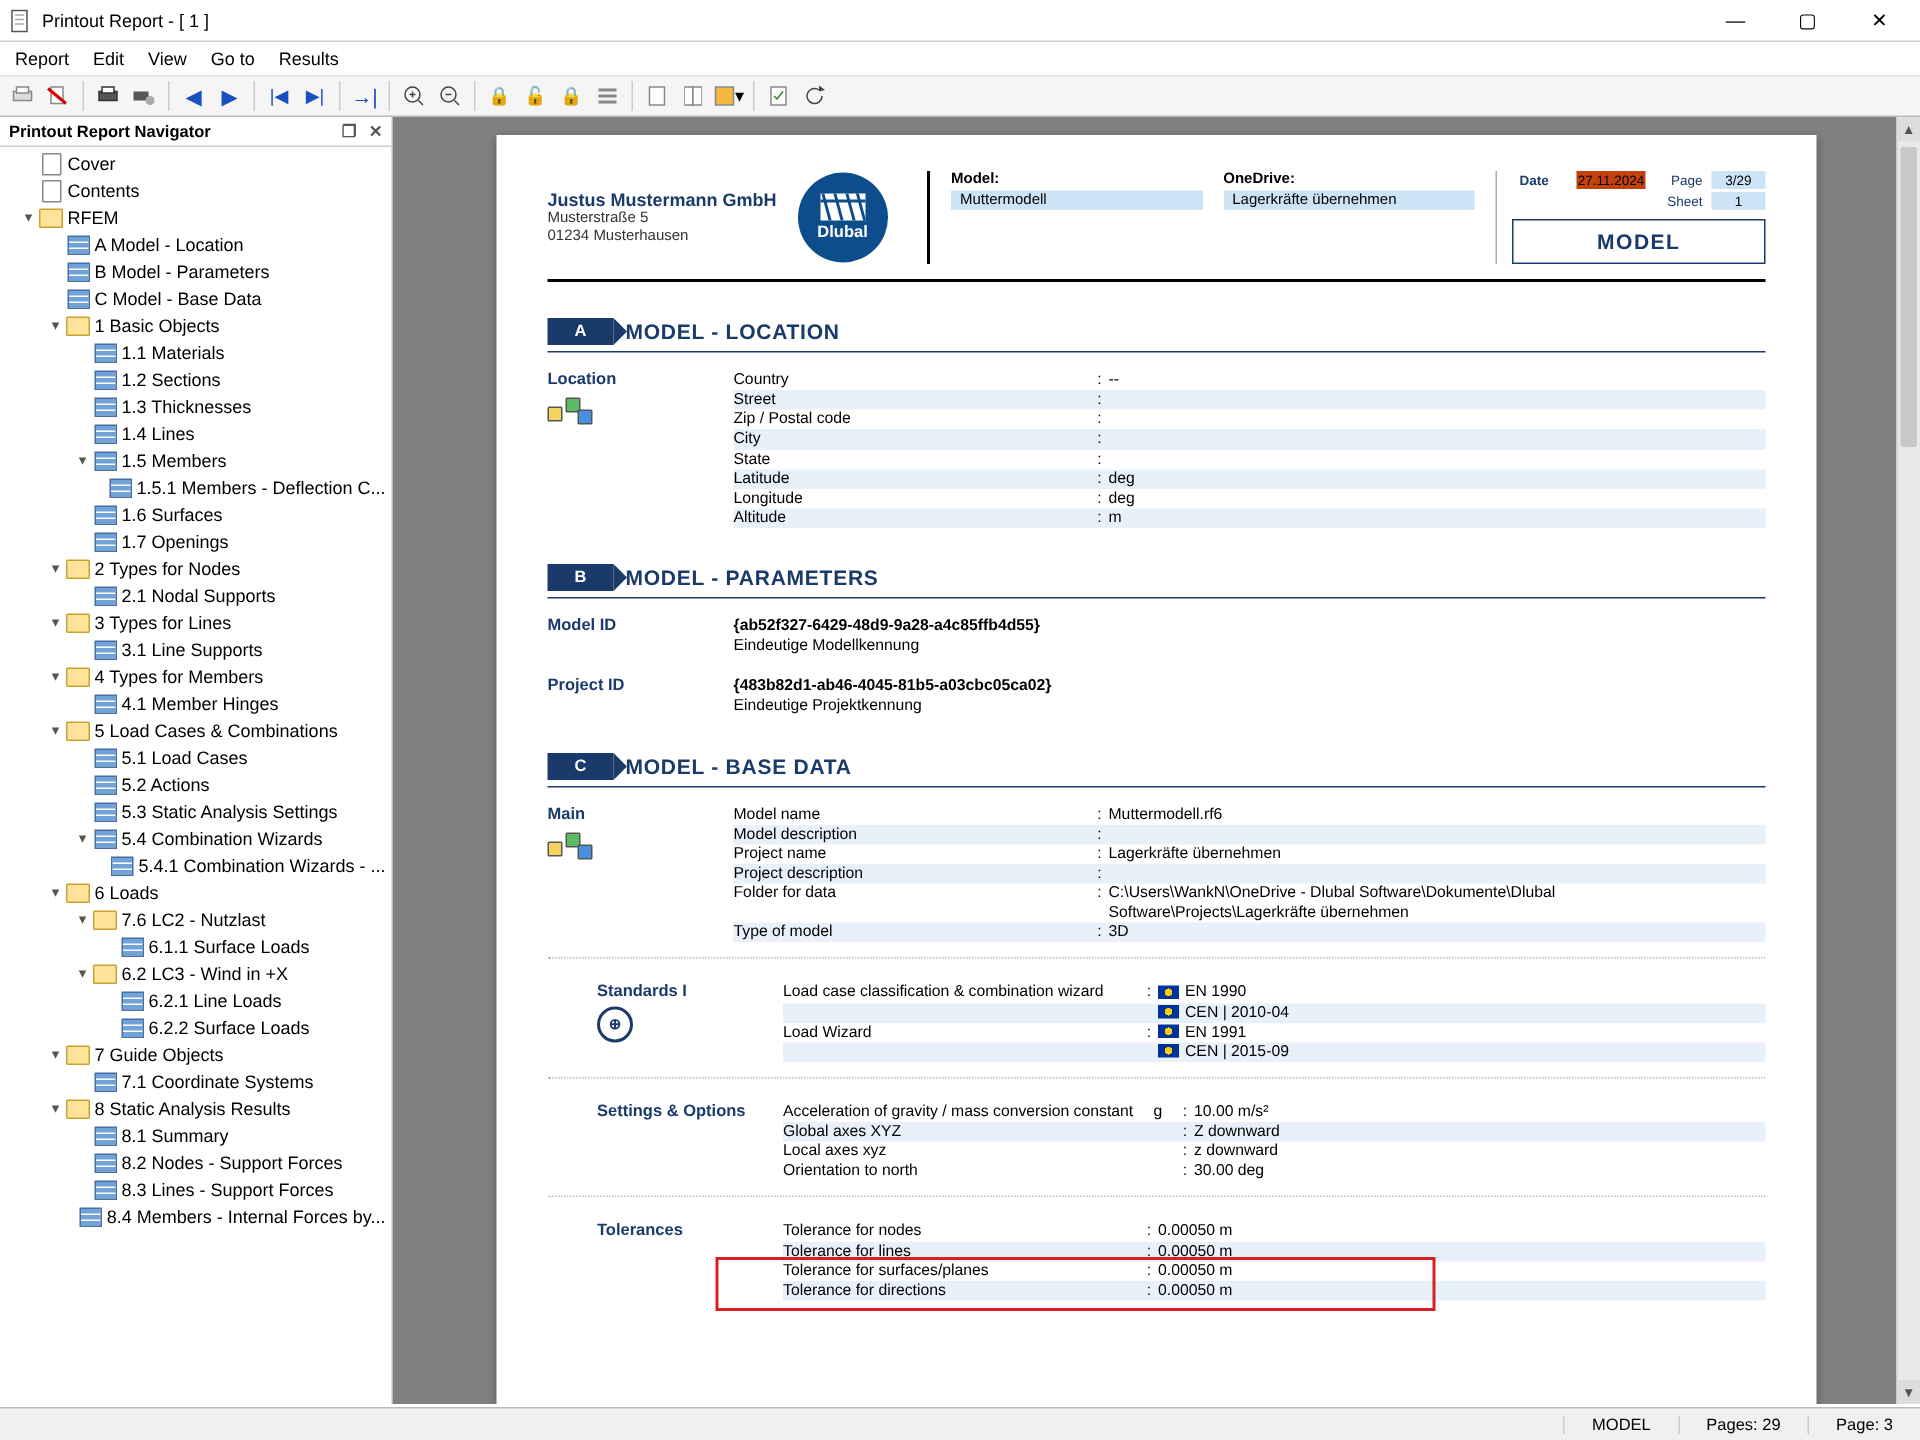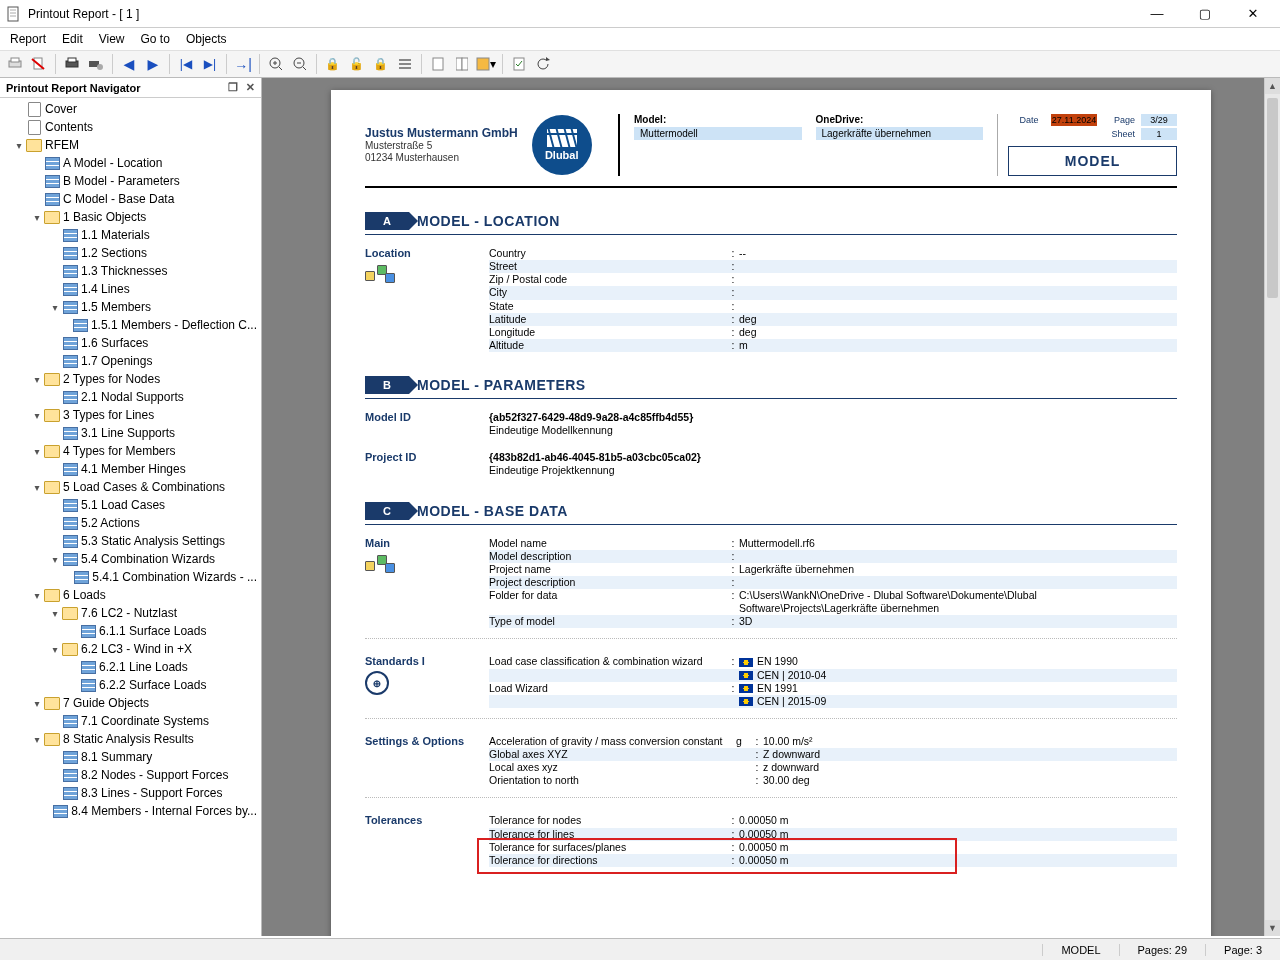--- a/index.html
+++ b/index.html
@@ -51,21 +51,21 @@
 .logo { width: 60px; height: 60px; border-radius: 50%; background:#0e4d8c; display:flex; flex-direction:column; align-items:center; justify-content:center; color:#fff; font-weight:700; font-size:11px; }
 .logo-bridge { width:30px; height:18px; background:#fff; position:relative; margin-bottom:2px; }
 .logo-bridge::before { content:""; position:absolute; left:0; top:4px; width:100%; height:2px; background:#0e4d8c; }
 .logo-bridge::after { content:""; position:absolute; left:3px; top:0; width:2px; height:18px; background:#0e4d8c; box-shadow: 8px 0 #0e4d8c, 16px 0 #0e4d8c, 23px 0 #0e4d8c; transform: skewX(15deg); }
 .phdr-mid { flex:1; padding: 0 14px; display:flex; gap:14px;justify-content:space-between; }
 .infobox { flex:1; }
 .infobox .lbl { font-size:10px; font-weight:700; }
 .infobox .val { background:#cde3f6; padding: 1px 6px; margin-top: 2px; font-size: 10px; }
 .phdr-right { width: 180px; padding-left: 10px; border-left: 1px solid #aaa; }
 .meta-row { display:flex; font-size:9px; margin-bottom:2px; justify-content: flex-end; align-items: center; }
-.meta-row .mlbl { width:32px; color:#1a3a6a; text-align:center; }
+.meta-row .mlbl { width:32px; color:#1a3a6a; text-align:left;font-weight:bold; }
 .meta-row .mval { width:46px; text-align:center; background:#c2410c; margin-left:6px; padding:1px 0; }
 .meta-row .mlbl2 { width:32px; text-align:right; color:#1a3a6a; margin-left: 6px; }
 .meta-row .mval2 { width:36px; text-align:center; background:#cde3f6; margin-left:6px; padding:1px 0; }
 .section-title-frame { border:1px solid #1a3a6a; text-align:center; font-weight:700; font-size:14px; letter-spacing:1px; color:#1a3a6a; padding: 6px 0; margin-top:6px; }
 
 
 .sec { margin-top: 24px; }
 .sec-head { display:flex; align-items:center; gap: 8px; }
 .sec-badge { width: 44px; height: 18px; background:#1a3a6a; color:#fff; text-align:center; font-weight:700; font-size:11px; line-height:18px; position:relative; }
 .sec-badge::after { content:""; position:absolute; right:-9px; top:0; border-top:9px solid transparent; border-bottom:9px solid transparent; border-left:9px solid #1a3a6a; }
@@ -88,21 +88,21 @@
 .kv-c { width: 12px; text-align:center; }
 .kv-v { flex:1; }
 
 .highlight-box { position:absolute; border:2px solid #d92020; pointer-events:none; }
 .flag { display:inline-block; width:14px; height:9px; background:linear-gradient(to bottom, #003399 50%, #003399 50%); position:relative; margin-right:4px; vertical-align:middle; }
 .flag::before { content:""; position:absolute; inset:0; background: radial-gradient(circle at 50% 50%, #ffcc00 30%, transparent 31%); }
 .std-icon { width:24px; height:24px; border-radius:50%; border:2px solid #1a3a6a; display:flex; align-items:center; justify-content:center; margin-top:4px; font-size:10px; color:#1a3a6a; font-weight:700; }
 
 .sub-sec { margin-top: 16px; display:flex; }
 .sub-hr { border-top: 1px dotted #bbb; margin: 10px 0 0 0; }
-.sub-label { width:124px; font-weight:700; color:#1a3a6a; font-size:11px; }
+.sub-label { width:124px; font-weight:700; color:#1a3a6a; font-size:11px;margin-left:33px; }
 
 
 .statusbar { position:absolute; bottom:0; left:0; right:0; height:22px; border-top:1px solid #bbb; background:#f0f0f0; display:flex; align-items:center; font-size:11px; }
 .sb-cell { padding: 0 18px; border-left:1px solid #ccc; }
 .sb-spacer { flex:1; }
 
 .scrollbar-v { position:absolute; right:0; top:0; bottom:0; width:16px; background:#e8e8e8; border-left:1px solid #ccc; }
 .scrollbar-v .thumb { position:absolute; left:2px; right:2px; top:20px; height:200px; background:#c8c8c8; border-radius:2px; }
 .scrollbar-v .arr { position:absolute; left:0; right:0; height:16px; background:#ddd; text-align:center; font-size:9px; line-height:16px; color:#555; }
 </style>
@@ -124,21 +124,21 @@
     <div class="win-btn">▢</div>
     <div class="win-btn">✕</div>
   </div>
 </div>
 
 <div class="menubar">
   <span>Report</span>
   <span>Edit</span>
   <span>View</span>
   <span>Go to</span>
-  <span>Objects</span>
+  <span>Results</span>
 </div>
 
 <div class="toolbar">
   <div class="tb-btn">
       <svg width="16" height="14">
         <rect x="2" y="4" width="12" height="6" fill="#ddd" stroke="#888"></rect>
         <rect x="4" y="1" width="8" height="4" fill="#fff" stroke="#888"></rect>
       </svg>
     </div>
   <div class="tb-btn">

